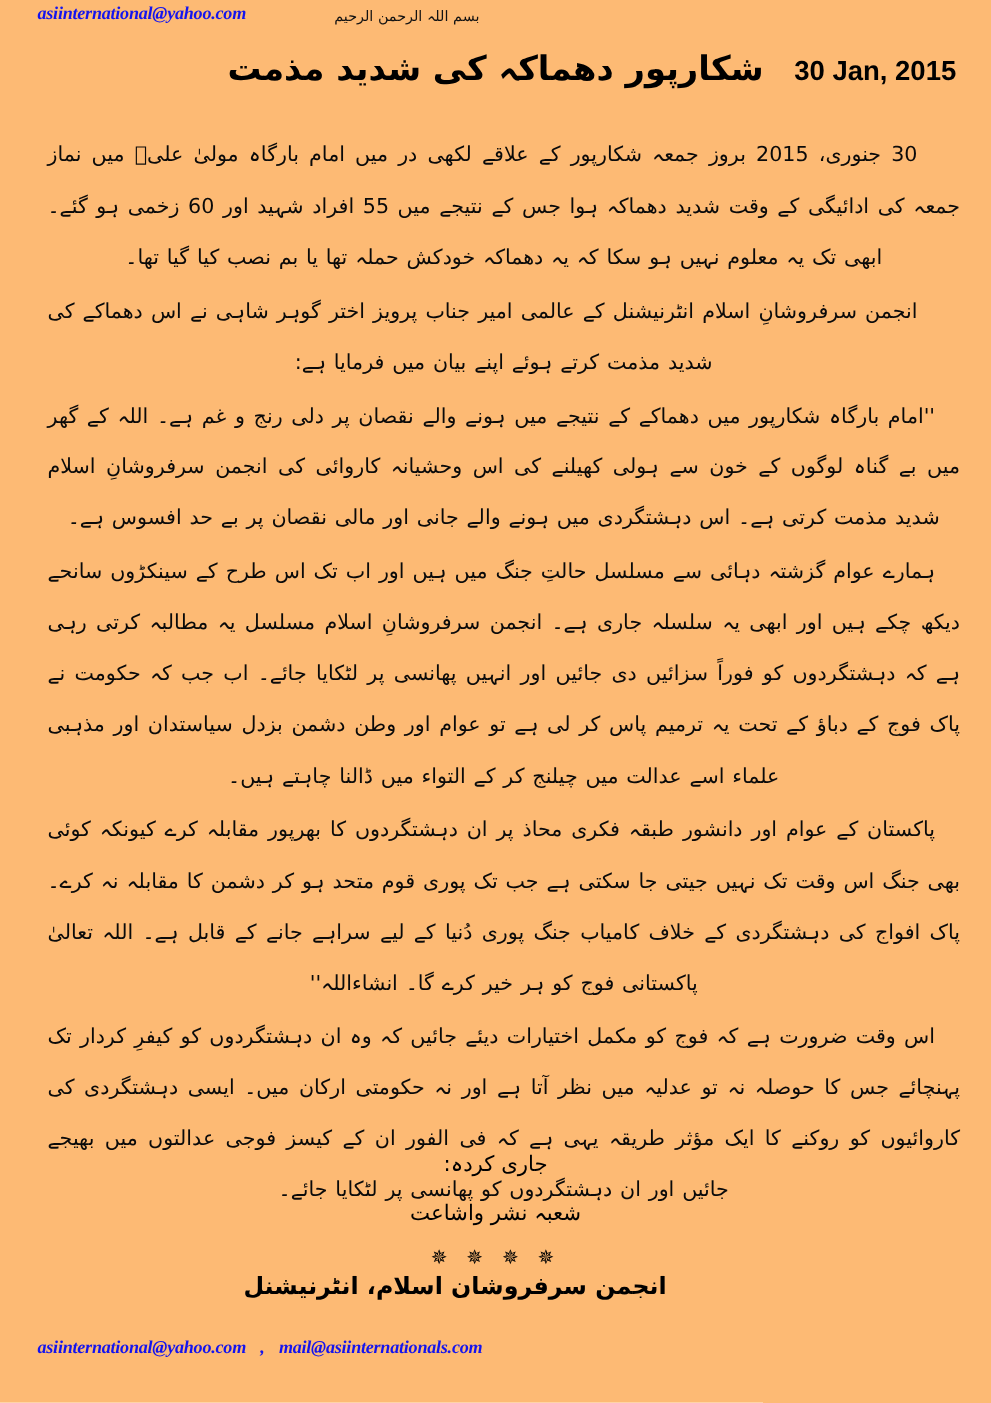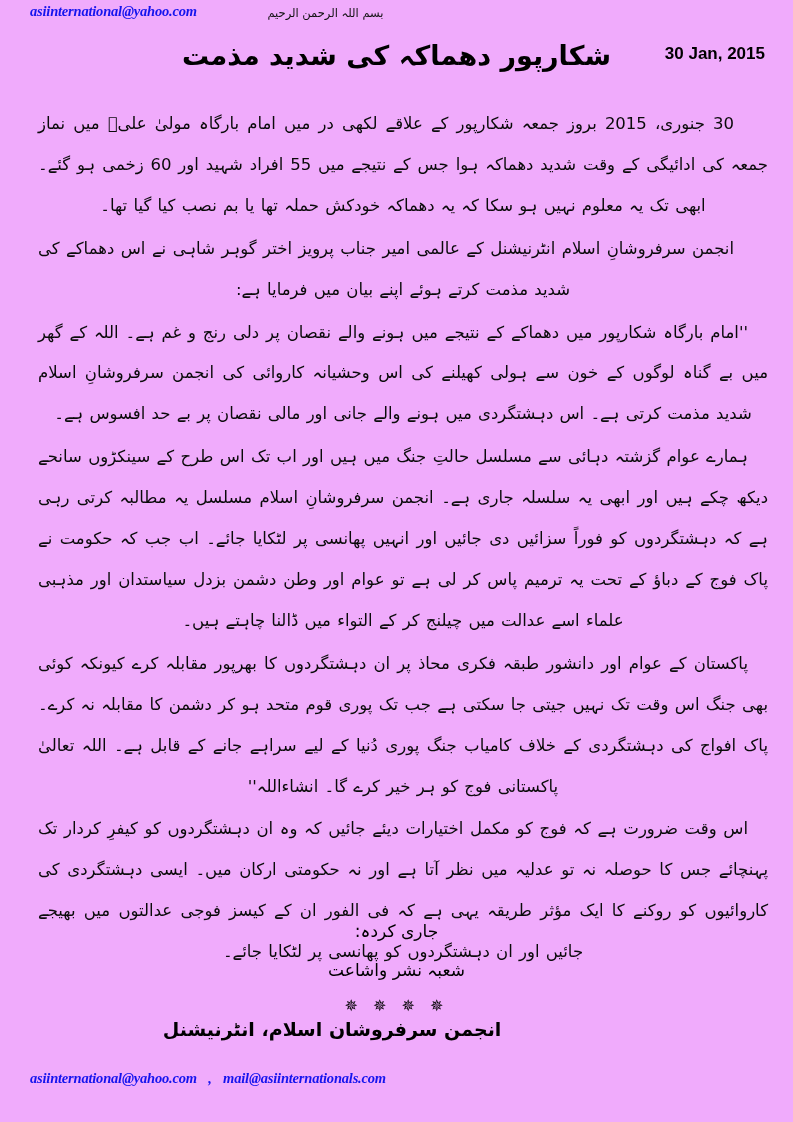--- a/index.html
+++ b/index.html
@@ -13,21 +13,21 @@
     height: 1122px;
     position: relative;
     overflow: hidden;
     font-family: "DejaVu Sans", sans-serif;
     color: #000000;
   }
 
   .page {
     position: absolute;
     inset: 0;
-    background: #f0abfc;
+    background: #fdba74;
   }
 
   
   .topbar {
     position: absolute;
     top: 0;
     left: 0;
     width: 793px;
     height: 34px;
   }
@@ -64,21 +64,21 @@
     left: 0;
     width: 793px;
     height: 60px;
   }
   .doc-date {
     position: absolute;
     right: 28px;
     top: 10px;
     direction: ltr;
     font-family: "Liberation Sans", "DejaVu Sans", sans-serif;
-    font-size: 17px;
+    font-size: 22px;
     font-weight: 600;
     color: #000;
     white-space: nowrap;
   }
   .doc-title {
     position: absolute;
     left: 0;
     top: 2px;
     width: 793px;
     text-align: center;
@@ -158,20 +158,21 @@
     top: 1018px;
     left: 0;
     width: 664px;
     text-align: center;
     direction: rtl;
     font-family: "DejaVu Sans", sans-serif;
     font-size: 19px;
     font-weight: bold;
     color: #000;
     letter-spacing: -0.5px;
+    padding-left: 32px;
   }
 
   
   .footer {
     position: absolute;
     top: 1068px;
     left: 0;
     width: 637px;
     height: 40px;
   }

